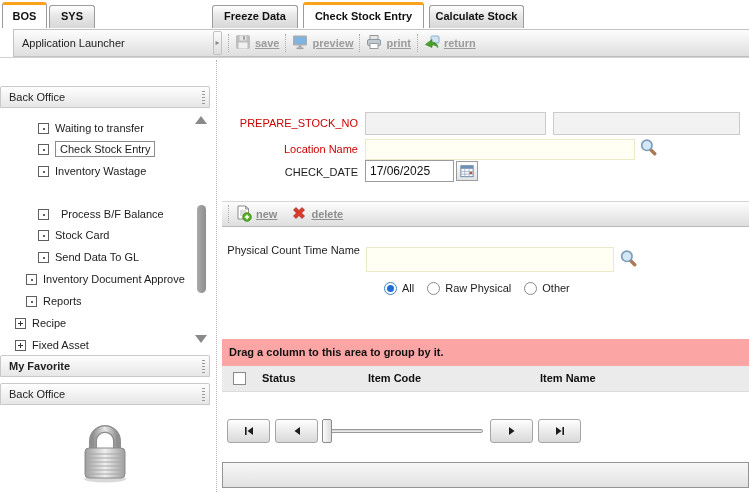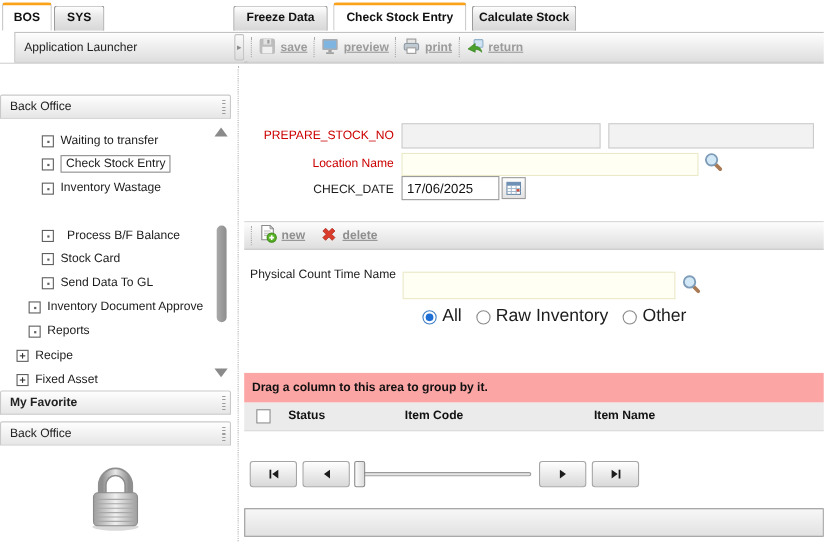--- a/index.html
+++ b/index.html
@@ -30,21 +30,21 @@
   .hline { position:absolute; left:0; top:57px; width:749px; height:1px; background:#d2d2d2; }
 
   
   .side-panel-header { position:absolute; left:0; width:210px; height:22px;
       background:linear-gradient(#fefefe,#e6e6e6); border:1px solid #c9c9c9; border-radius:2px 2px 0 0;
       line-height:20px; padding-left:8px; color:#222; }
   .side-panel-header .grip { position:absolute; right:4px; top:4px; width:3px; height:14px;
       background:repeating-linear-gradient(to bottom,#9a9a9a 0 1px,transparent 1px 3px); }
   .bold { font-weight:bold; }
 
-  .tree { position:absolute; left:12px; top:114px; width:196px; height:240px; }
+  .tree { position:absolute; left:0; top:114px; width:196px; height:240px;padding-left:12px; }
   .tree-item { position:absolute; height:20px; display:flex; align-items:center; gap:6px; white-space:nowrap; }
   .leaf-icon, .plus-icon { width:11px; height:11px; border:1px solid #5f5f5f; background:#fff;
       position:relative; flex:0 0 auto; }
   .leaf-icon::after { content:""; position:absolute; left:4px; top:4px; width:2px; height:2px; background:#5f5f5f; }
   .plus-icon::before { content:""; position:absolute; left:2px; top:4px; width:5px; height:1px; background:#333; }
   .plus-icon::after  { content:""; position:absolute; left:4px; top:2px; width:1px; height:5px; background:#333; }
   .tree-item.sel .tree-label { border:1px solid #8c8c8c; padding:1px 4px; }
   .lvl2 { padding-left:26px; } .lvl1 { padding-left:14px; } .lvl0 { padding-left:3px; }
 
   .tri-up { position:absolute; width:0; height:0; border-left:6px solid transparent;
@@ -70,21 +70,21 @@
   
   .detail-toolbar { position:absolute; left:222px; top:201px; width:527px; height:26px;
       background:linear-gradient(#fdfdfd,#dedede); border-top:1px solid #d6d6d6; border-bottom:1px solid #b9b9b9;
       display:flex; align-items:center; }
 
   
   .radio-row { position:absolute; left:384px; top:280px; height:16px; display:flex; align-items:center; gap:5px; }
   .radio { width:13px; height:13px; border-radius:50%; border:1px solid #8a8a8a; background:#fff; position:relative; flex:0 0 auto; }
   .radio.on { border-color:#3f7fc4; }
   .radio.on::after { content:""; position:absolute; left:2px; top:2px; width:7px; height:7px; border-radius:50%; background:#1d6fd6; }
-  .radio-label { margin-right:8px; font-size:16px; }
+  .radio-label { margin-right:8px; font-size:11px; }
 
   
   .group-bar { position:absolute; left:222px; top:339px; width:527px; height:27px; background:#fca5a5;
                line-height:27px; padding-left:7px; font-weight:bold; color:#111; }
   .grid-header { position:absolute; left:222px; top:366px; width:527px; height:26px; background:#ebebeb;
                  border-bottom:1px solid #dcdcdc; }
   .grid-header .col { position:absolute; top:6px; font-weight:bold; color:#111; }
   .checkbox { position:absolute; left:11px; top:6px; width:13px; height:13px; border:1px solid #8a8a8a; background:#fff; }
 
   
@@ -320,21 +320,21 @@
     <svg width="18" height="18" viewBox="0 0 16 16">
         <line x1="10" y1="10" x2="14" y2="14" stroke="#aa7a55" stroke-width="3" stroke-linecap="round"></line>
         <circle cx="7" cy="6.5" r="4.6" fill="#d3e8f6" stroke="#7e9cb8" stroke-width="1.5"></circle>
       </svg>
   </span>
 
   <div class="radio-row">
     <span class="radio on"></span>
     <span class="radio-label">All</span>
     <span class="radio"></span>
-    <span class="radio-label">Raw Inventory</span>
+    <span class="radio-label">Raw Physical</span>
     <span class="radio"></span>
     <span class="radio-label">Other</span>
   </div>
 
   <div class="group-bar">Drag a column to this area to group by it.</div>
   <div class="grid-header">
     <span class="checkbox"></span>
     <span class="col" style="left:40px;">Status</span>
     <span class="col" style="left:146px;">Item Code</span>
     <span class="col" style="left:318px;">Item Name</span>

